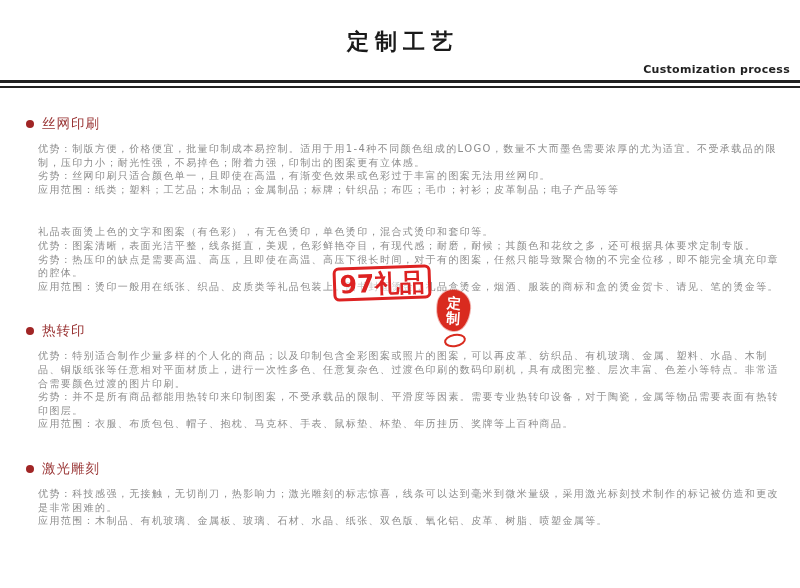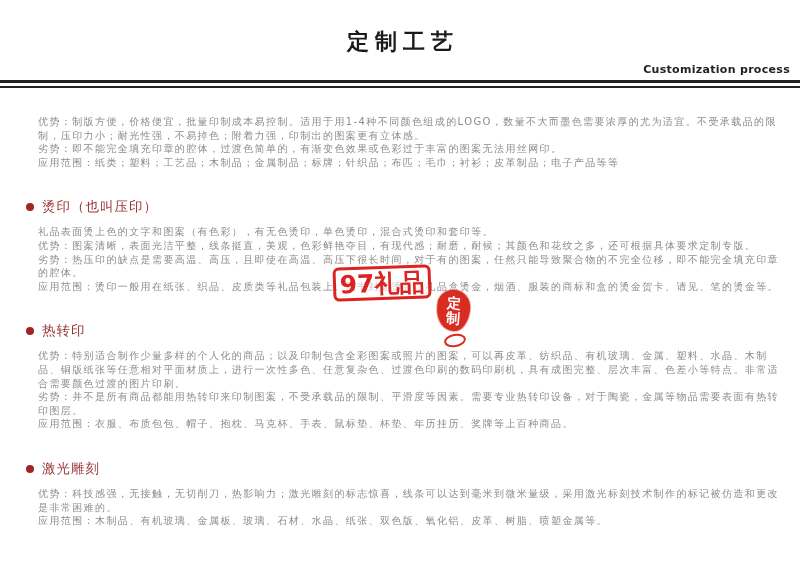--- a/index.html
+++ b/index.html
@@ -126,32 +126,32 @@
     <div class="page-title">定制工艺</div>
     <div class="subtitle-row">
       <span class="subtitle">Customization process</span>
     </div>
     <div class="divider"></div>
   </div>
 
   <div class="content">
 
     <div class="section">
+      <div class="section-heading-row">
+        <span class="bullet"></span>
+        <span class="section-heading">丝网印刷</span>
+      </div>
       <div class="section-body">
         <p>优势：制版方便，价格便宜，批量印制成本易控制。适用于用1-4种不同颜色组成的LOGO，数量不大而墨色需要浓厚的尤为适宜。不受承载品的限制，压印力小；耐光性强，不易掉色；附着力强，印制出的图案更有立体感。</p>
-        <p>劣势：即不能完全填充印章的腔体，过渡色简单的，有渐变色效果或色彩过于丰富的图案无法用丝网印。</p>
+        <p>劣势：丝网印刷只适合颜色单一，且即使在高温，有渐变色效果或色彩过于丰富的图案无法用丝网印。</p>
         <p>应用范围：纸类；塑料；工艺品；木制品；金属制品；标牌；针织品；布匹；毛巾；衬衫；皮革制品；电子产品等等</p>
       </div>
     </div>
 
     <div class="section">
-      <div class="section-heading-row">
-        <span class="bullet"></span>
-        <span class="section-heading">烫印（也叫压印）</span>
-      </div>
       <div class="section-body">
         <p>礼品表面烫上色的文字和图案（有色彩），有无色烫印，单色烫印，混合式烫印和套印等。</p>
         <p>优势：图案清晰，表面光洁平整，线条挺直，美观，色彩鲜艳夺目，有现代感；耐磨，耐候；其颜色和花纹之多，还可根据具体要求定制专版。</p>
         <p>劣势：热压印的缺点是需要高温、高压，且即使在高温、高压下很长时间，对于有的图案，任然只能导致聚合物的不完全位移，即不能完全填充印章的腔体。</p>
         <p>应用范围：烫印一般用在纸张、织品、皮质类等礼品包装上。图书封面烫金，礼品盒烫金，烟酒、服装的商标和盒的烫金贺卡、请见、笔的烫金等。</p>
       </div>
     </div>
 
     <div class="section">
       <div class="section-heading-row">

